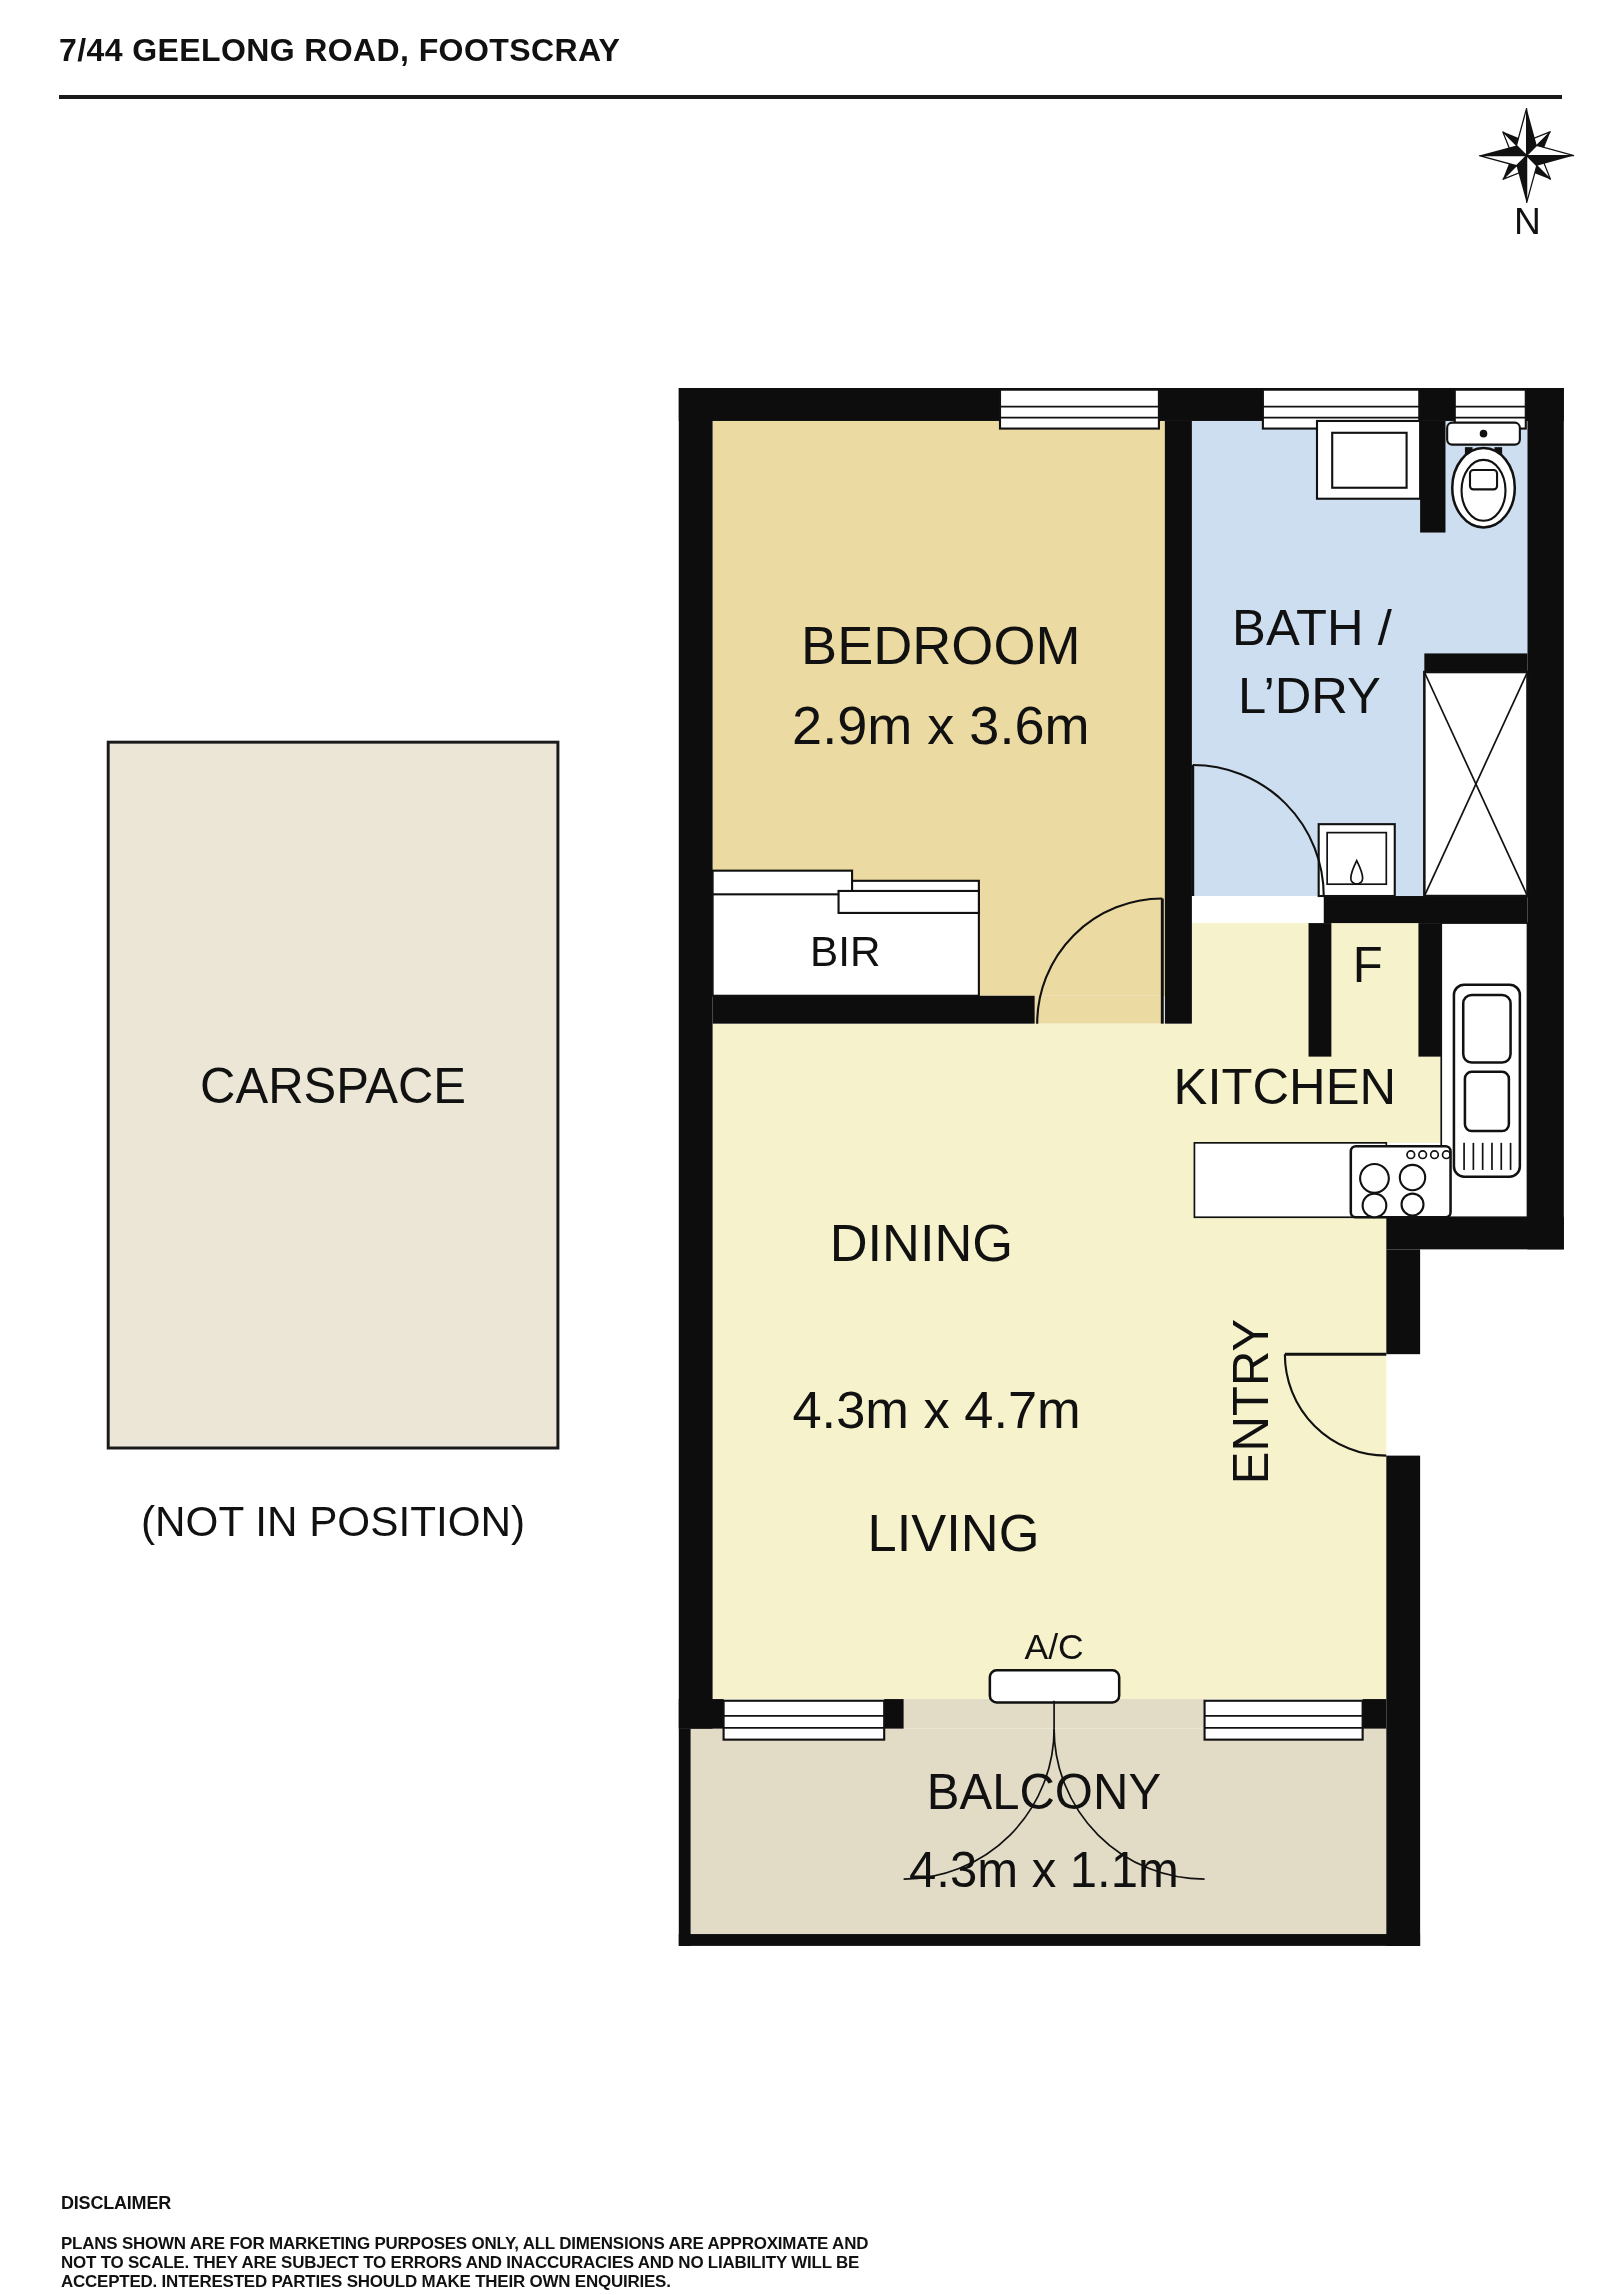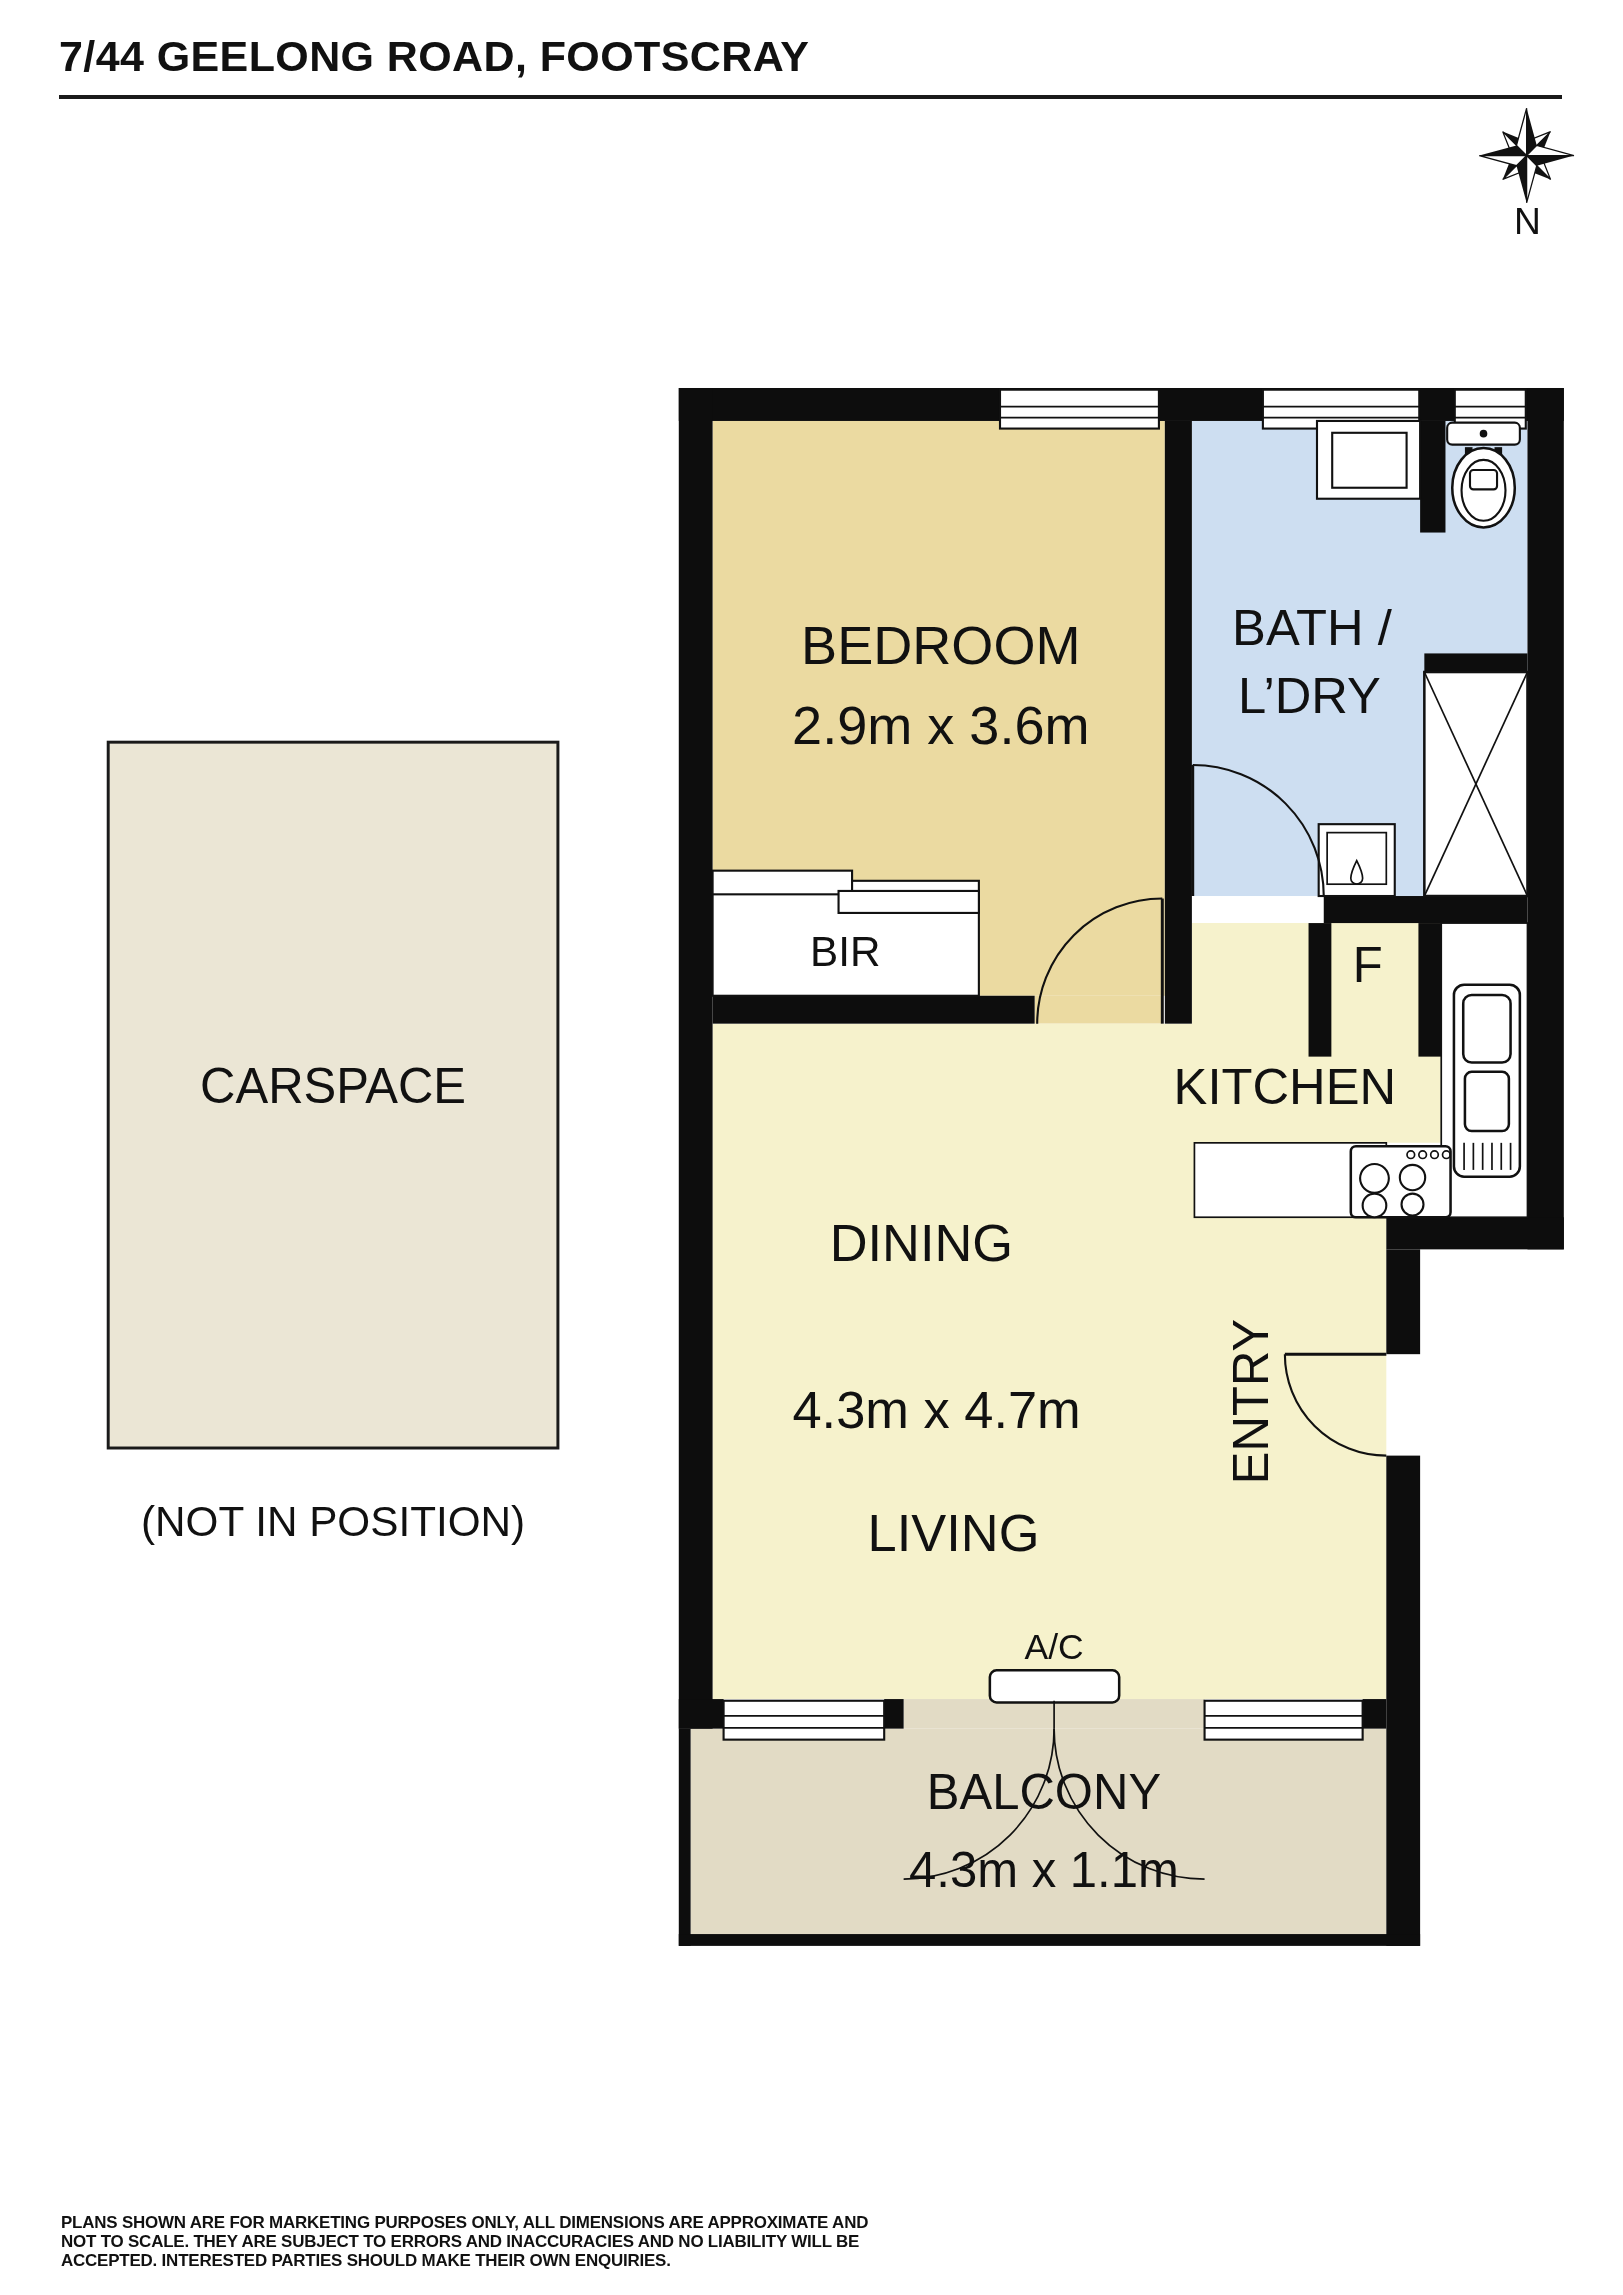--- a/index.html
+++ b/index.html
@@ -1,17 +1,17 @@
 <!DOCTYPE html>
 <html style="--c-wall: #0d0d0d; --c-bedroom: #ebdaa1; --c-bath: #cddef1; --c-living: #f6f2cc; --c-balcony: #e2dbc5; --c-carspace: #ebe6d5; --c-accent_line: #111111;font-size:13.5px"><head>
 <meta charset="utf-8">
 <style>
   html,body{margin:0;padding:0;background:#ffffff;}
   .page{position:relative;width:1623px;height:2295px;background:#fff;font-family:"Liberation Sans",sans-serif;overflow:hidden;}
-  .title{position:absolute;left:59px;top:32px;font-size:43px;font-weight:bold;color:#111;letter-spacing:0.4px;white-space:nowrap;}
+  .title{position:absolute;left:59px;top:32px;font-size:32px;font-weight:bold;color:#111;letter-spacing:0.4px;white-space:nowrap;}
   .rule{position:absolute;left:59px;top:95px;width:1503px;height:4.2px;background:#1a1a1a;}
   .plan-svg{position:absolute;left:0;top:0;width:1623px;height:2295px;}
   .disclaimer{position:absolute;left:61px;top:2193px;color:#111;}
   .disclaimer h2{margin:0;font-size:18px;font-weight:bold;letter-spacing:-0.2px;}
   .disclaimer .lines{margin-top:20px;font-size:17.3px;font-weight:bold;line-height:19px;letter-spacing:-0.2px;transform:scaleX(.98);transform-origin:left top;white-space:nowrap;}
   
   .wall{fill:var(--c-wall,#0d0d0d);}
   .floor-bedroom{fill:var(--c-bedroom,#ebdaa1);}
   .floor-bath{fill:var(--c-bath,#cddef1);}
   .floor-living{fill:var(--c-living,#f6f2cc);}
@@ -200,20 +200,21 @@
     <text x="1090" y="1470" class="lbl" font-size="62" dominant-baseline="central">DINING</text>
     <text x="1108" y="1668" class="lbl" font-size="62" dominant-baseline="central">4.3m x 4.7m</text>
     <text x="1128" y="1813" class="lbl" font-size="62" dominant-baseline="central">LIVING</text>
     <text x="1480" y="1658" class="lbl" font-size="58" dominant-baseline="central" transform="rotate(-90 1480 1658)">ENTRY</text>
     <text x="1247" y="1948" class="lbl" font-size="42" dominant-baseline="central">A/C</text>
     <text x="1235" y="2120" class="lbl" font-size="58" dominant-baseline="central">BALCONY</text>
     <text x="1235" y="2212" class="lbl" font-size="58" dominant-baseline="central">4.3m x 1.1m</text>
   </svg>
 
   <div class="disclaimer">
+    <h2>DISCLAIMER</h2>
     <div class="lines">
       <div>PLANS SHOWN ARE FOR MARKETING PURPOSES ONLY, ALL DIMENSIONS ARE APPROXIMATE AND</div>
       <div>NOT TO SCALE. THEY ARE SUBJECT TO ERRORS AND INACCURACIES AND NO LIABILITY WILL BE</div>
       <div>ACCEPTED. INTERESTED PARTIES SHOULD MAKE THEIR OWN ENQUIRIES.</div>
     </div>
   </div>
 
 </div>
 
 

